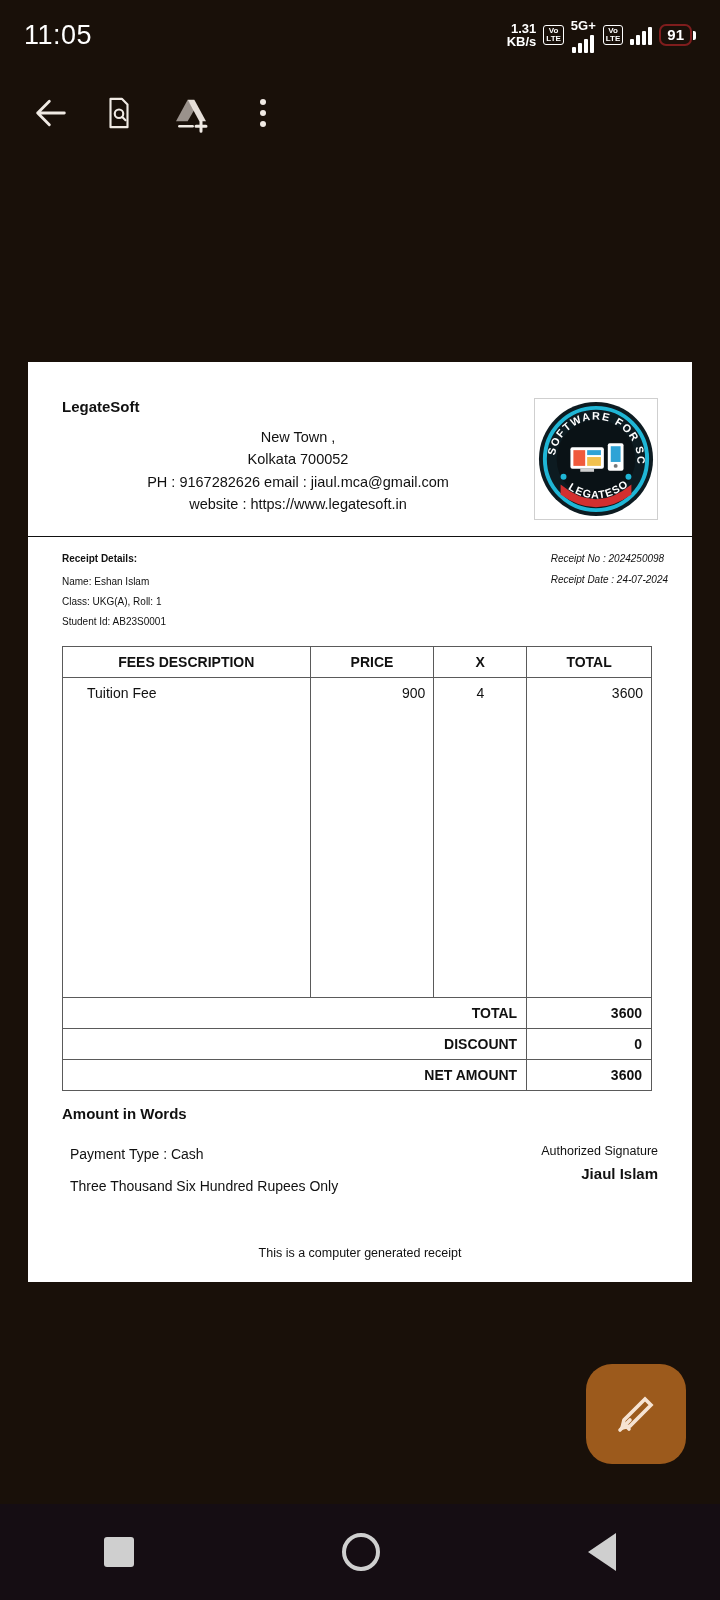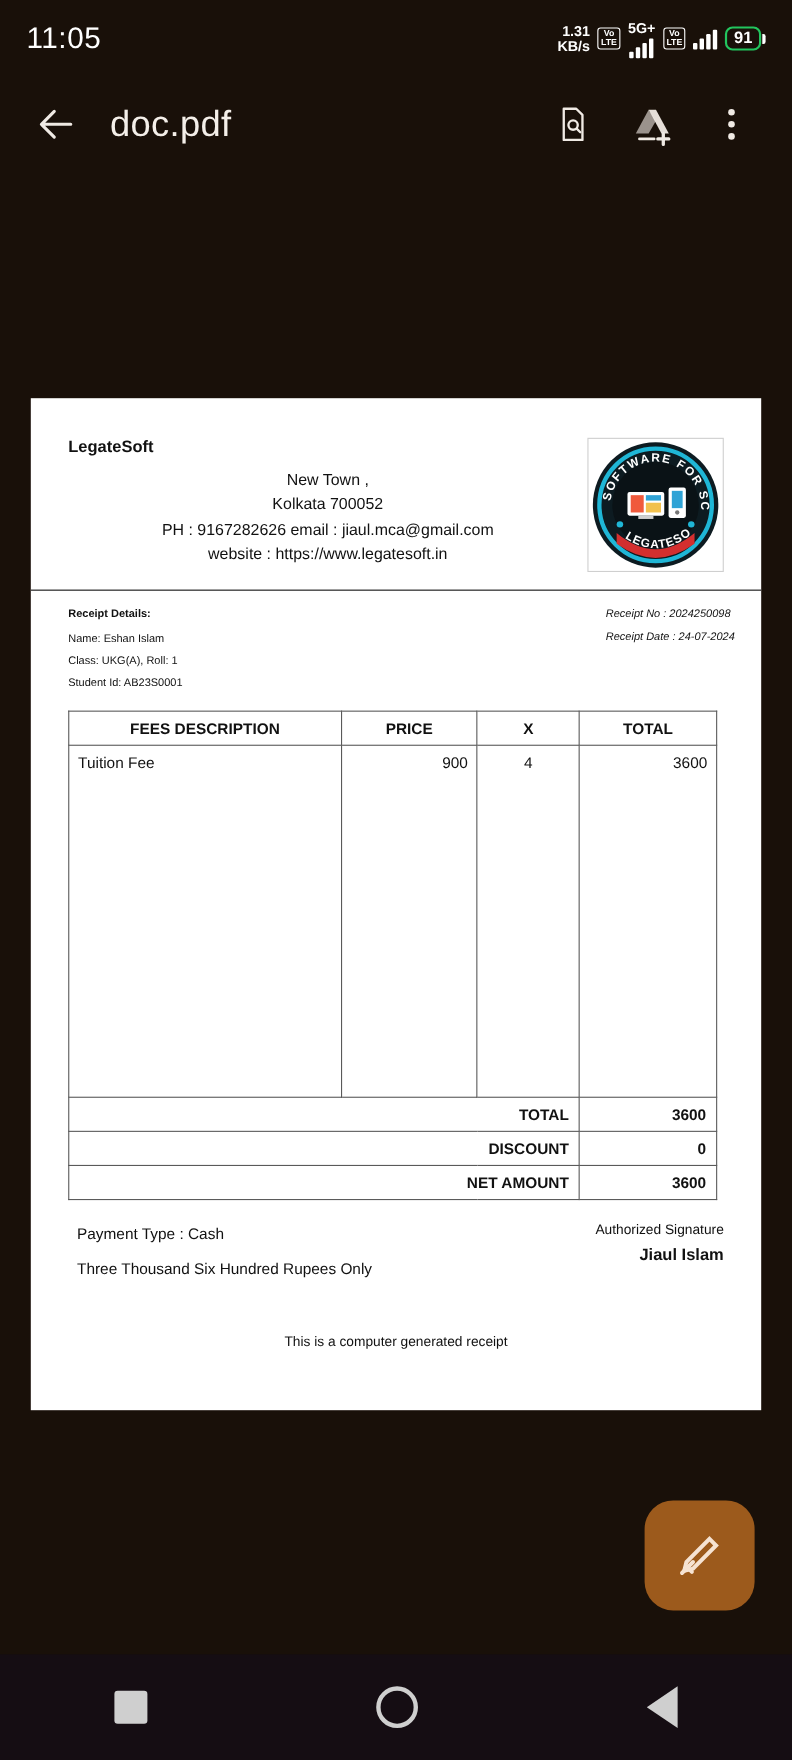--- a/index.html
+++ b/index.html
@@ -25,21 +25,21 @@
                border: 1.5px solid #fff; border-radius: 3px; font-size: 8px; font-weight: bold;
                line-height: 1.05; padding: 1px 2px; }
   .net-label { font-size: 13px; font-weight: bold; }
   .bars { display: flex; align-items: flex-end; gap: 2px; height: 20px; }
   .bars i { display: block; width: 4px; background: #fff; border-radius: 1px; }
   .bars i:nth-child(1) { height: 6px; }
   .bars i:nth-child(2) { height: 10px; }
   .bars i:nth-child(3) { height: 14px; }
   .bars i:nth-child(4) { height: 18px; }
   .batt { display: flex; align-items: center; }
-  .batt .body { border: 2px solid #22c55e; border-radius: 7px; padding: 1px 6px; font-size: 15px;
+  .batt .body { border: 2px solid #7f1d1d; border-radius: 7px; padding: 1px 6px; font-size: 15px;
                 font-weight: bold; line-height: 1.1; }
   .batt .cap { width: 3px; height: 9px; background: #fff; border-radius: 0 2px 2px 0; margin-left: 1px; }
 
   
   .appbar {
     position: absolute; top: 76px; left: 0; width: 720px; height: 74px;
     display: flex; align-items: center; padding: 0 28px; color: #f2ece7;
   }
   .appbar .back { width: 46px; height: 46px; display: flex; align-items: center; justify-content: center; }
   .doc-title { font-size: 33px; margin-left: 26px; flex: 1; color: #f4efe9; letter-spacing: .3px; }
@@ -72,21 +72,21 @@
   .meta-right div { margin-bottom: 10px; font-style: italic; }
 
   table.items { width: 590px; margin: 10px 34px 0 34px; border-collapse: collapse; }
   table.items th, table.items td { border: 1px solid #5a5a5a; font-size: 14px; color: #111; }
   table.items th { font-weight: bold; padding: 7px 8px; text-align: center; }
   table.items th.left { text-align: center; }
   .c-desc { width: 248px; }
   .c-price { width: 124px; }
   .c-x { width: 93px; }
   .c-total { width: 125px; }
-  td.desc { padding: 7px 8px; vertical-align: top; }
+  td.desc { padding: 7px 24px; vertical-align: top; }
   td.num { padding: 7px 8px; text-align: right; vertical-align: top; }
   td.ctr { padding: 7px 8px; text-align: center; vertical-align: top; }
   tr.sum td { padding: 7px 9px; font-weight: bold; text-align: right; font-size: 14px; }
   tr.sum td.val { font-weight: bold; }
 
   .words { padding: 14px 34px 0 34px; color: #111; }
   .words .ttl { font-weight: bold; font-size: 15px; margin-bottom: 16px; }
   .words-row { display: flex; align-items: flex-start; }
   .words-left { flex: 1; font-size: 14px; line-height: 2.3; padding-left: 8px; }
   .words-right { text-align: right; font-size: 12.5px; padding-top: 6px; }
@@ -151,21 +151,20 @@
       </div>
     </div>
   </div>
 
   <div class="appbar">
     <div class="back">
       <svg width="40" height="40" viewBox="0 0 24 24" fill="none" stroke="#f0eae4" stroke-width="1.7">
         <path d="M20 12H4M4 12l7-7M4 12l7 7" stroke-linecap="round" stroke-linejoin="round"></path>
       </svg>
     </div>
-    <div class="doc-title">doc.pdf</div>
     <div class="act">
       <svg width="34" height="34" viewBox="0 0 24 24" fill="none" stroke="#f0eae4" stroke-width="1.5">
         <path d="M6 2h8l4 4v16H6z" stroke-linejoin="round"></path>
         <circle cx="12" cy="12.5" r="3"></circle>
         <path d="M14.3 14.8l2.3 2.3" stroke-linecap="round"></path>
       </svg>
     </div>
     <div class="act">
       <svg width="40" height="40" viewBox="0 0 24 24" fill="none" stroke="#f0eae4" stroke-width="1.5">
         <path d="M10 4h4l7 13H17z" fill="#f0eae4" stroke="none" opacity="0.95"></path>
@@ -260,20 +259,21 @@
           <td class="val">0</td>
         </tr>
         <tr class="sum">
           <td colspan="3">NET AMOUNT</td>
           <td class="val">3600</td>
         </tr>
       </tbody>
         </table>
 
       <div class="words">
+        <div class="ttl">Amount in Words</div>
         <div class="words-row">
           <div class="words-left">
             <div>Payment Type : Cash</div>
             <div>Three Thousand  Six Hundred  Rupees  Only</div>
           </div>
           <div class="words-right">
             <div>Authorized Signature</div>
             <div class="sig">Jiaul Islam</div>
           </div>
         </div>

